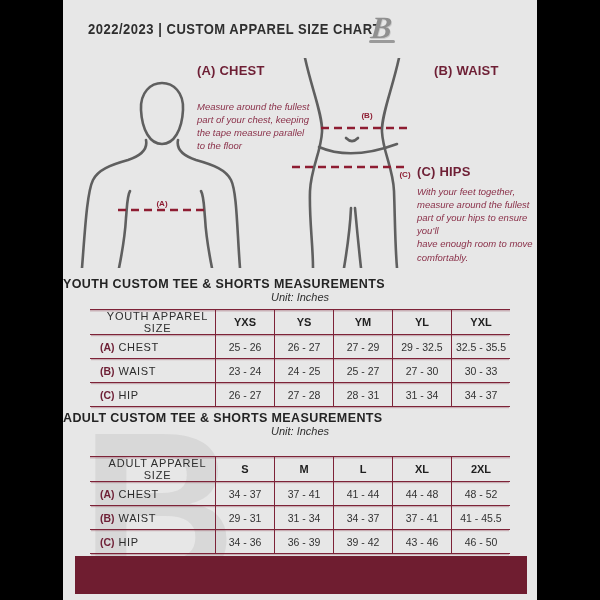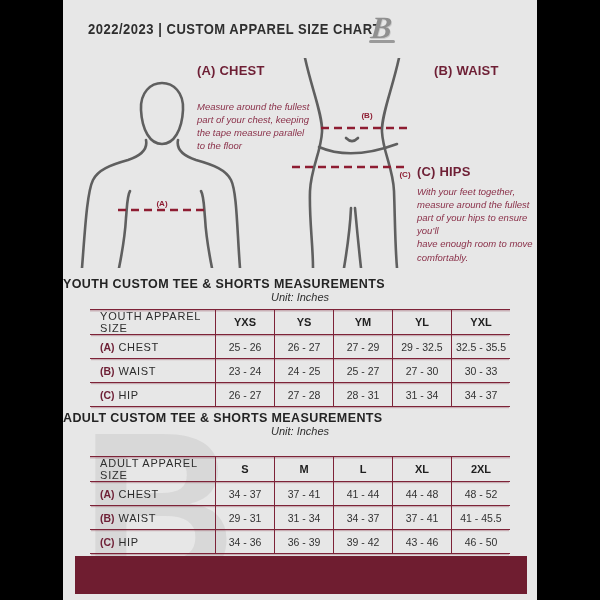--- a/index.html
+++ b/index.html
@@ -24,21 +24,21 @@
     width:24px;text-align:center;}
   
   .sec-title{position:absolute;left:0;width:474px;text-align:left;font-size:12.5px;font-weight:bold;
     color:#242424;letter-spacing:.4px;z-index:2;}
   .sec-unit{position:absolute;left:0;width:474px;text-align:center;font-size:11px;font-style:italic;
     color:#2e2e2e;z-index:2;}
   .sizetable{position:absolute;left:27px;width:420px;z-index:2;
     border-top:1.5px solid var(--line,#7d2338);box-shadow:inset 0 2.5px 0 -1px rgba(125,35,56,.28);}
   .trow{display:flex;height:23px;border-bottom:1.5px solid var(--line,#7d2338);
     box-shadow:0 2.2px 0 -1px rgba(125,35,56,.3);}
-  .trow.thead{height:24px;}
+  .trow.thead{height:24px;text-align:center;}
   .cell{display:flex;align-items:center;justify-content:center;font-size:10.5px;color:#333;}
   .label-cell{width:125px;justify-content:flex-start;padding-left:10px;box-sizing:border-box;}
   .size-cell{flex:1;border-left:1.5px solid var(--line,#7d2338);}
   .thead .label-cell{font-size:11px;letter-spacing:.8px;color:#2e2e2e;}
   .thead .size-cell{font-weight:bold;font-size:11px;color:#1f1f1f;}
   .rowkey{font-weight:bold;color:var(--maroon,#6e1f35);margin-right:4px;}
   .rowlabel{letter-spacing:.6px;color:#2b2b2b;font-size:11px;}
   .watermark{position:absolute;left:18px;top:400px;font-size:215px;font-weight:bold;
     color:rgba(90,90,90,.10);z-index:1;line-height:1;}
   .footer-bar{position:absolute;left:12px;top:556px;width:452px;height:38px;

